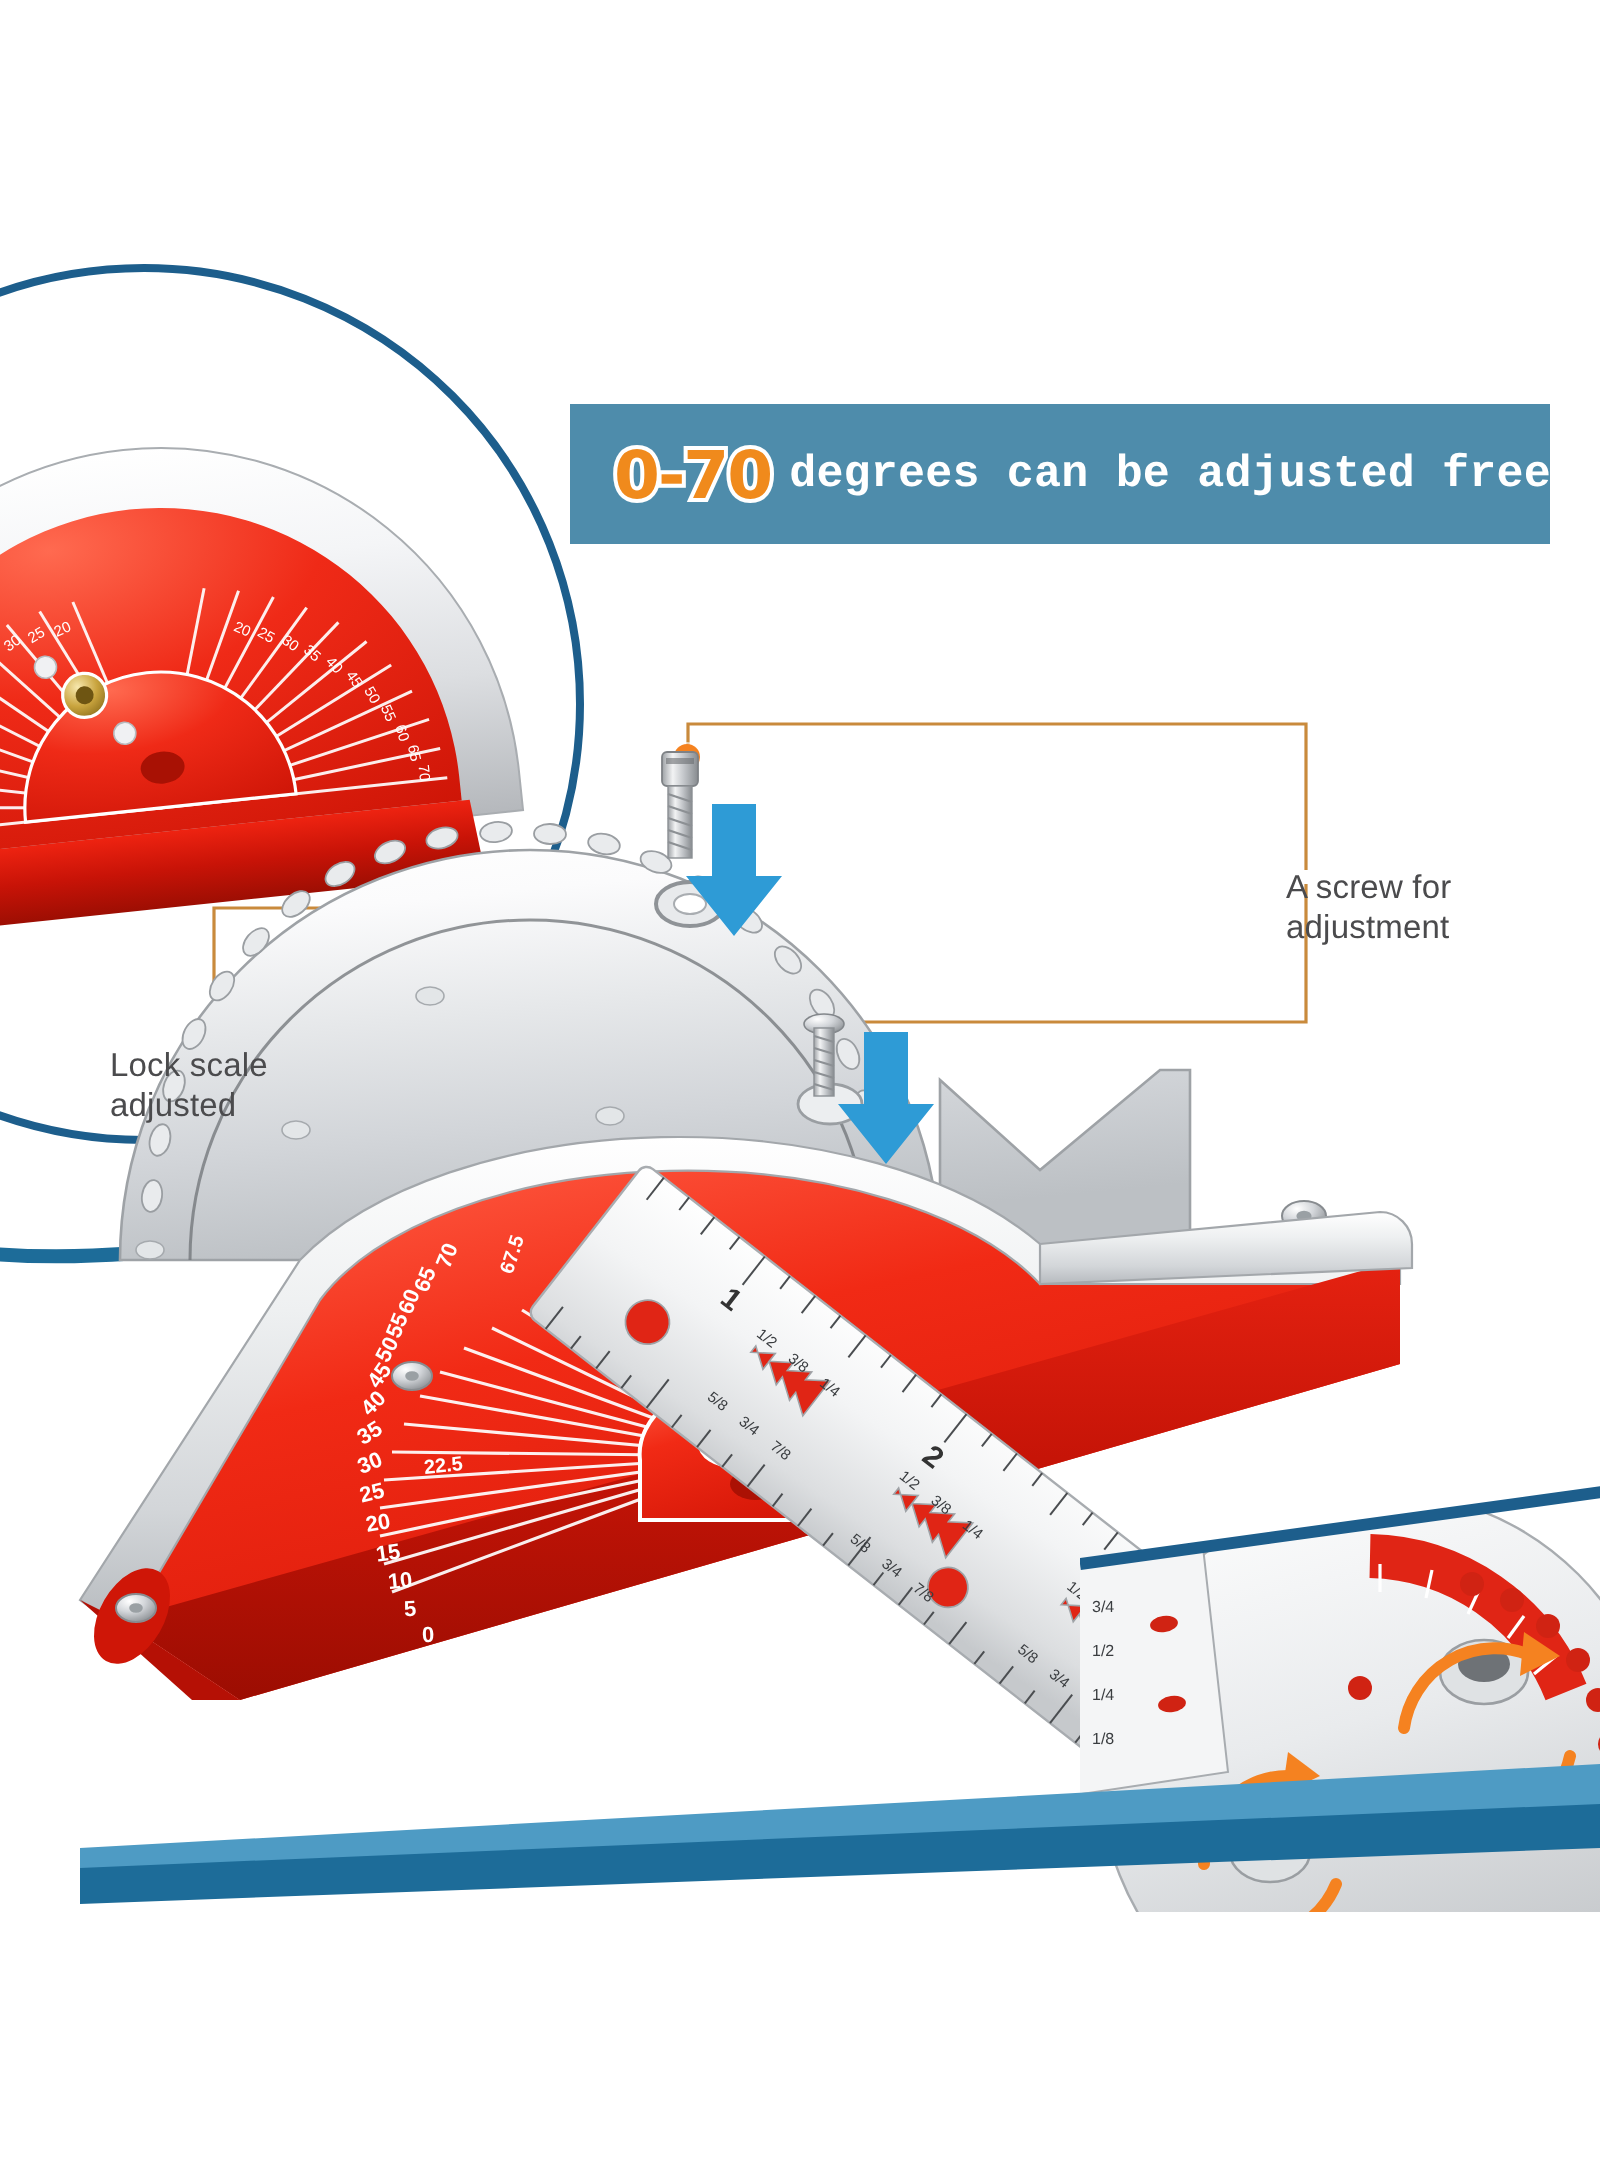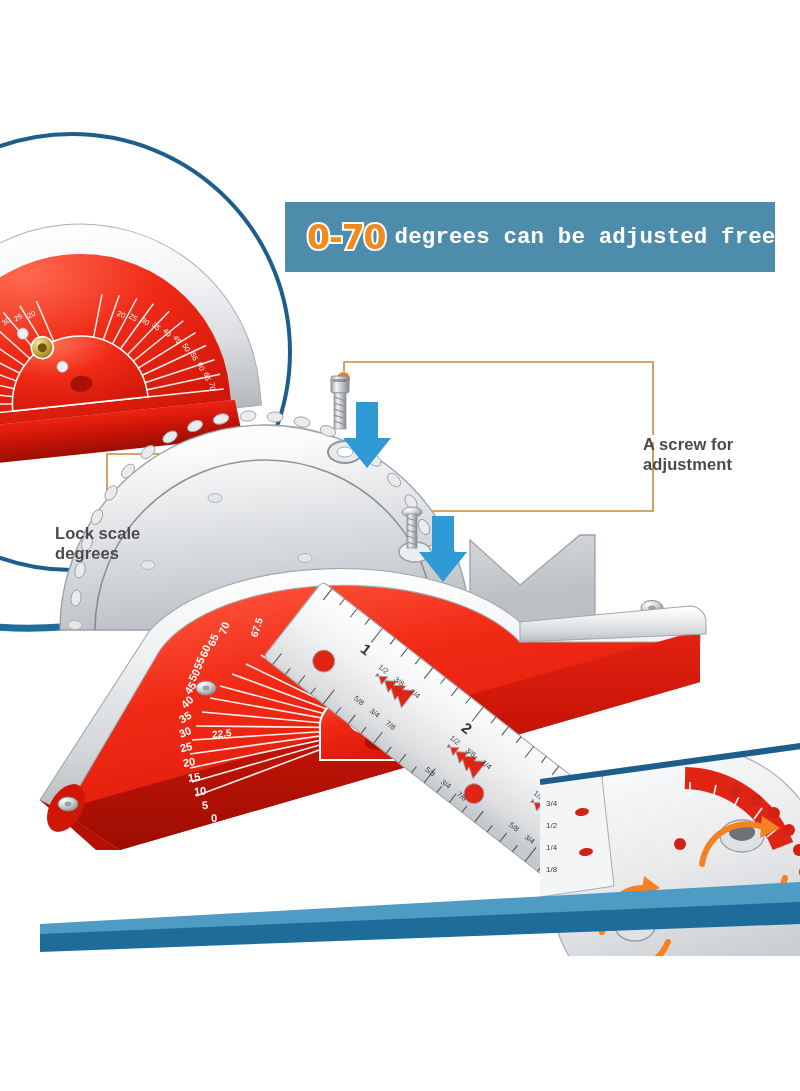--- a/index.html
+++ b/index.html
@@ -72,21 +72,21 @@
   
   #bottom-band{left:0;top:882px;width:800px;height:70px;}
 
   
   #product{left:0px;top:330px;width:800px;height:600px;}
 
   
   .callout-label{
     position:absolute;
     font-size:16.5px;
-    font-weight:bold;
+    font-weight:normal;
     color:#4b4b4d;
     line-height:1.2;
     white-space:pre-line;
     letter-spacing:.1px;
   }
   #label-lock{left:55px;top:524px;}
   #label-screw{left:643px;top:435px;}
   .lead-dot{
     position:absolute;width:13px;height:13px;border-radius:50%;
     background:#f58220;
@@ -566,21 +566,21 @@
     <span class="abs" style="left:183px;top:426px;font-size:11px;font-weight:bold;color:#fff;transform:rotate(-10deg);">20</span>
     <span class="abs" style="left:188px;top:441px;font-size:11px;font-weight:bold;color:#fff;transform:rotate(-8deg);">15</span>
     <span class="abs" style="left:194px;top:455px;font-size:11px;font-weight:bold;color:#fff;transform:rotate(-6deg);">10</span>
     <span class="abs" style="left:202px;top:469px;font-size:11px;font-weight:bold;color:#fff;transform:rotate(-4deg);">5</span>
     <span class="abs" style="left:211px;top:482px;font-size:11px;font-weight:bold;color:#fff;transform:rotate(-2deg);">0</span>
     <span class="abs" style="left:247px;top:292px;font-size:10px;font-weight:bold;color:#fff;transform:rotate(-72deg);">67.5</span>
     <span class="abs" style="left:212px;top:398px;font-size:10px;font-weight:bold;color:#fff;transform:rotate(-6deg);">22.5</span>
   </div>
 
   <div id="label-lock" class="callout-label abs">Lock scale
-degrees</div>
+adjusted</div>
   <div id="label-screw" class="callout-label abs">A screw for
 adjustment</div>
 
   <svg id="detail-br" class="abs" viewBox="0 0 290 220">
     <defs>
       <linearGradient id="brSteel" x1="0" y1="0" x2="0.3" y2="1">
         <stop offset="0" stop-color="#ffffff"></stop>
         <stop offset="0.5" stop-color="#e9ebed"></stop>
         <stop offset="1" stop-color="#c4c7ca"></stop>
       </linearGradient>

